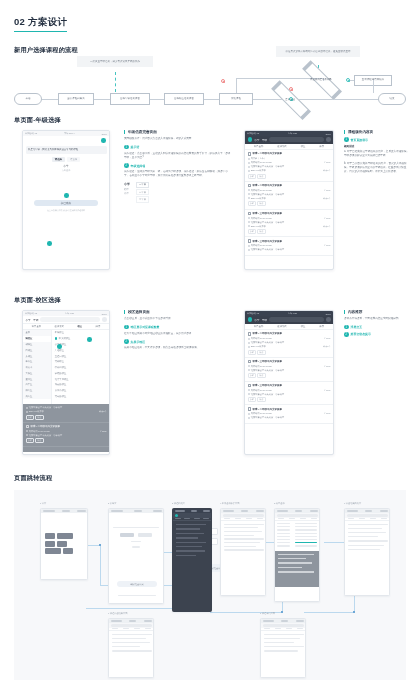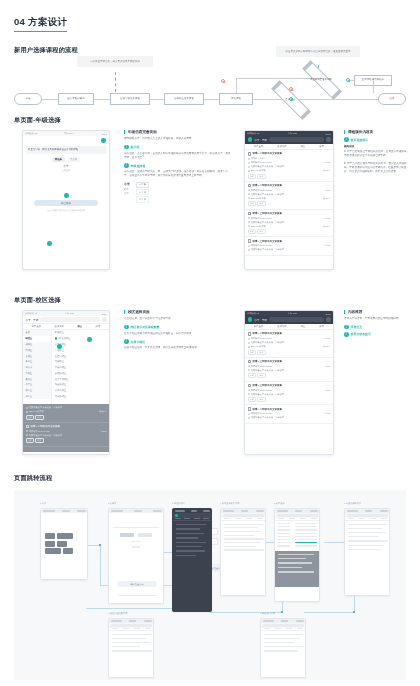--- a/index.html
+++ b/index.html
@@ -164,21 +164,21 @@
     font-size:2.1px;color:#7c8490;display:flex;align-items:center;justify-content:center;
     border-radius:1px; }
   .pillbtn{ position:absolute; background:#eef2f7; border-radius:4px;
     font-size:2.2px;color:#6d7682;display:flex;align-items:center;justify-content:center; }
 </style>
 </head>
 <body>
 
 <div class="page">
 
-  <div class="doc-title">04 方案设计</div>
+  <div class="doc-title">02 方案设计</div>
 
   <div class="sec-head" style="top:46px">新用户选择课程的流程</div>
 
   <div class="flow">
 
     <div class="note" style="left:63px; top:-4px; width:76px;">一次设置年级信息，减少每次切换年级的操作</div>
     <div class="note" style="left:262px; top:-14px; width:84px;">保证每次选择后都有对应内容或提示信息，避免空状态显示</div>
     <div class="dashv" style="left:101px; top:12px; height:20px;"></div>
     <div class="dashv" style="left:304px; top:5px; height:12px;"></div>
 

